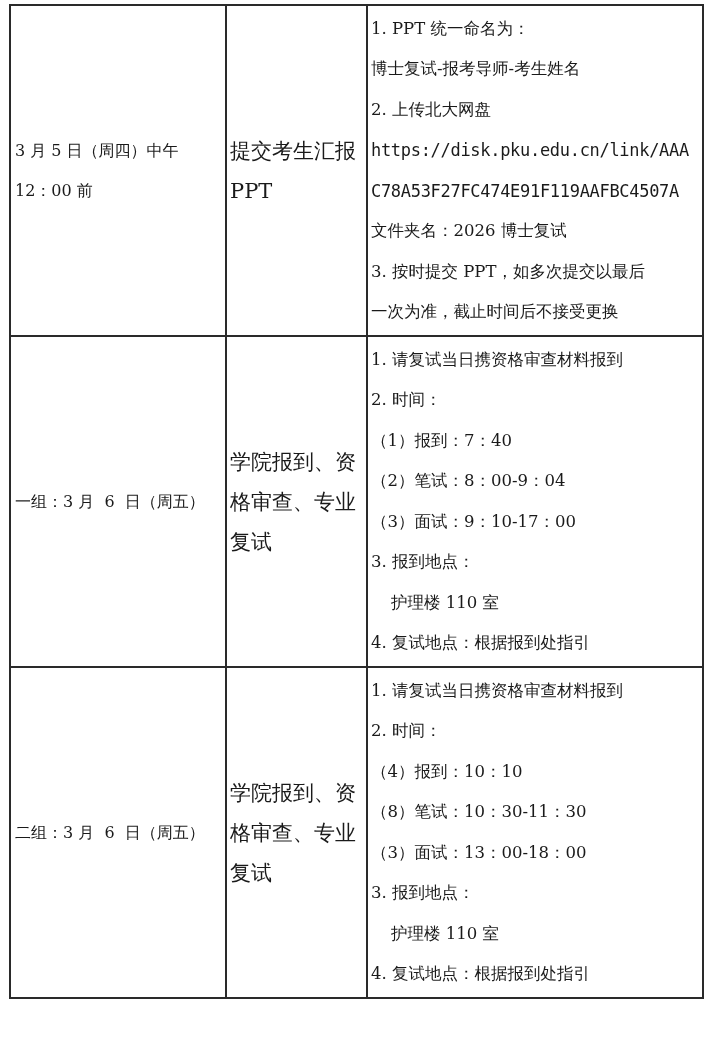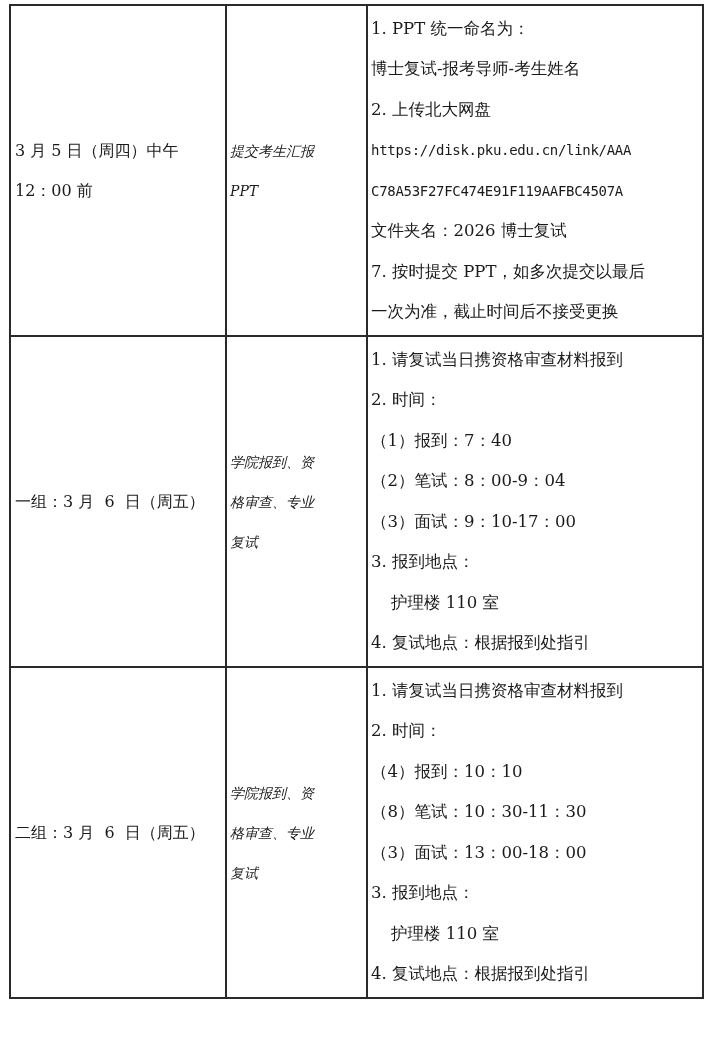--- a/index.html
+++ b/index.html
@@ -17,24 +17,24 @@
   col.c3 { width: 336px; }
   tr.head th {
     height: 44px; font-family: "DejaVu Sans", "Liberation Sans", sans-serif;
     font-weight: bold; font-size: 16px; text-align: center; letter-spacing: 1px;
   }
   tr.head th .sp { display: inline-block; width: 22px; }
   tr.row1 td { height: 329px; }
   tr.row2 td { height: 329px; }
   tr.row3 td { height: 329px; }
   .time-cell { font-size: 16px; line-height: 40px; padding-left: 4px !important; white-space: nowrap; }
-  .content-cell { font-size: 14px; line-height: 40px; padding-left: 3px !important; font-style: italic; }
+  .content-cell { font-size: 21px; line-height: 40px; padding-left: 3px !important; }
   .notes-cell { font-size: 16.5px; line-height: 40.5px; padding-left: 3px !important; }
   .line { display: block; white-space: nowrap; }
-  .mono { font-family: "DejaVu Sans Mono", "Liberation Mono", monospace; font-size: 14px; letter-spacing: -0.3px; }
+  .mono { font-family: "DejaVu Sans Mono", "Liberation Mono", monospace; font-size: 17px; letter-spacing: -0.3px; }
   .indent2 { padding-left: 20px; }
 </style>
 </head>
 <body>
 
 <table class="schedule">
   <colgroup>
       <col class="c1">
       <col class="c2">
       <col class="c3">
@@ -50,21 +50,21 @@
       <span class="line">提交考生汇报</span>
       <span class="line">PPT</span>
     </td>
     <td class="notes-cell">
       <span class="line">1. PPT 统一命名为：</span>
       <span class="line">博士复试-报考导师-考生姓名</span>
       <span class="line">2. 上传北大网盘</span>
       <span class="line mono">https://disk.pku.edu.cn/link/AAA</span>
       <span class="line mono">C78A53F27FC474E91F119AAFBC4507A</span>
       <span class="line">文件夹名：2026 博士复试</span>
-      <span class="line">7. 按时提交 PPT，如多次提交以最后</span>
+      <span class="line">3. 按时提交 PPT，如多次提交以最后</span>
       <span class="line">一次为准，截止时间后不接受更换</span>
     </td>
   </tr>
 
   <tr class="row2">
     <td class="time-cell">
       <span class="line" style="white-space:pre">一组：3 月  6  日（周五）</span>
     </td>
     <td class="content-cell">
       <span class="line">学院报到、资</span>

